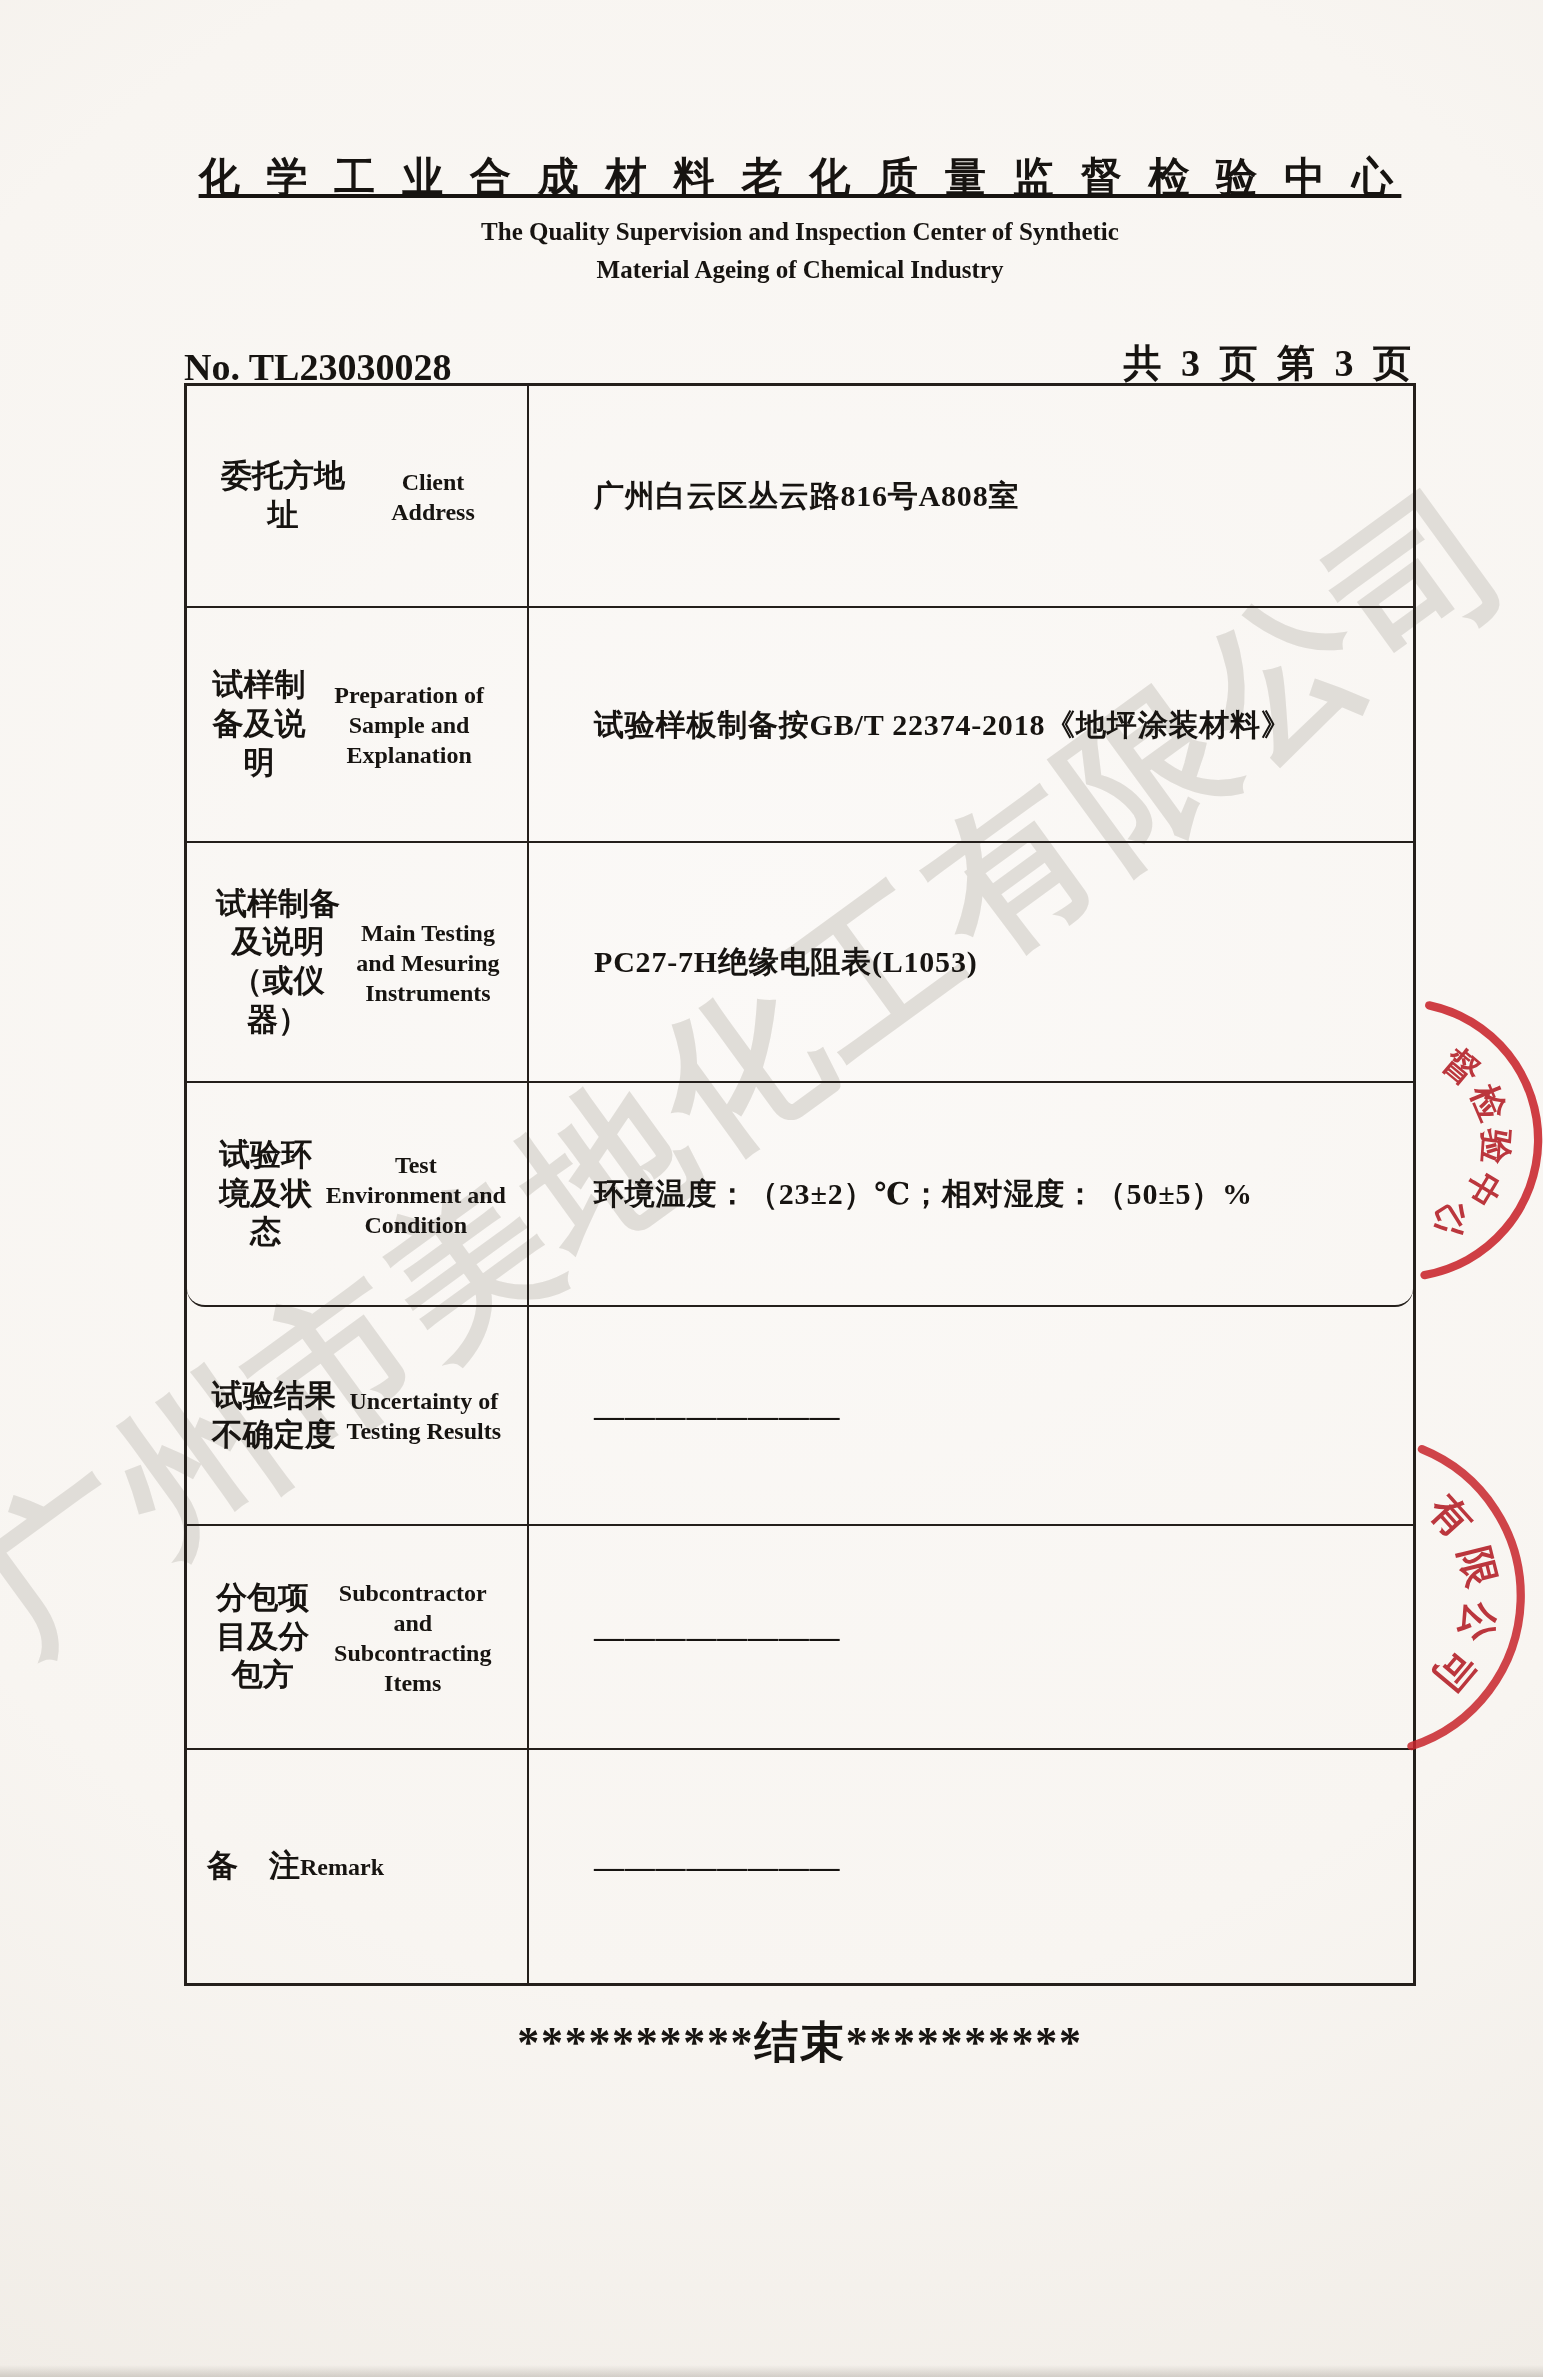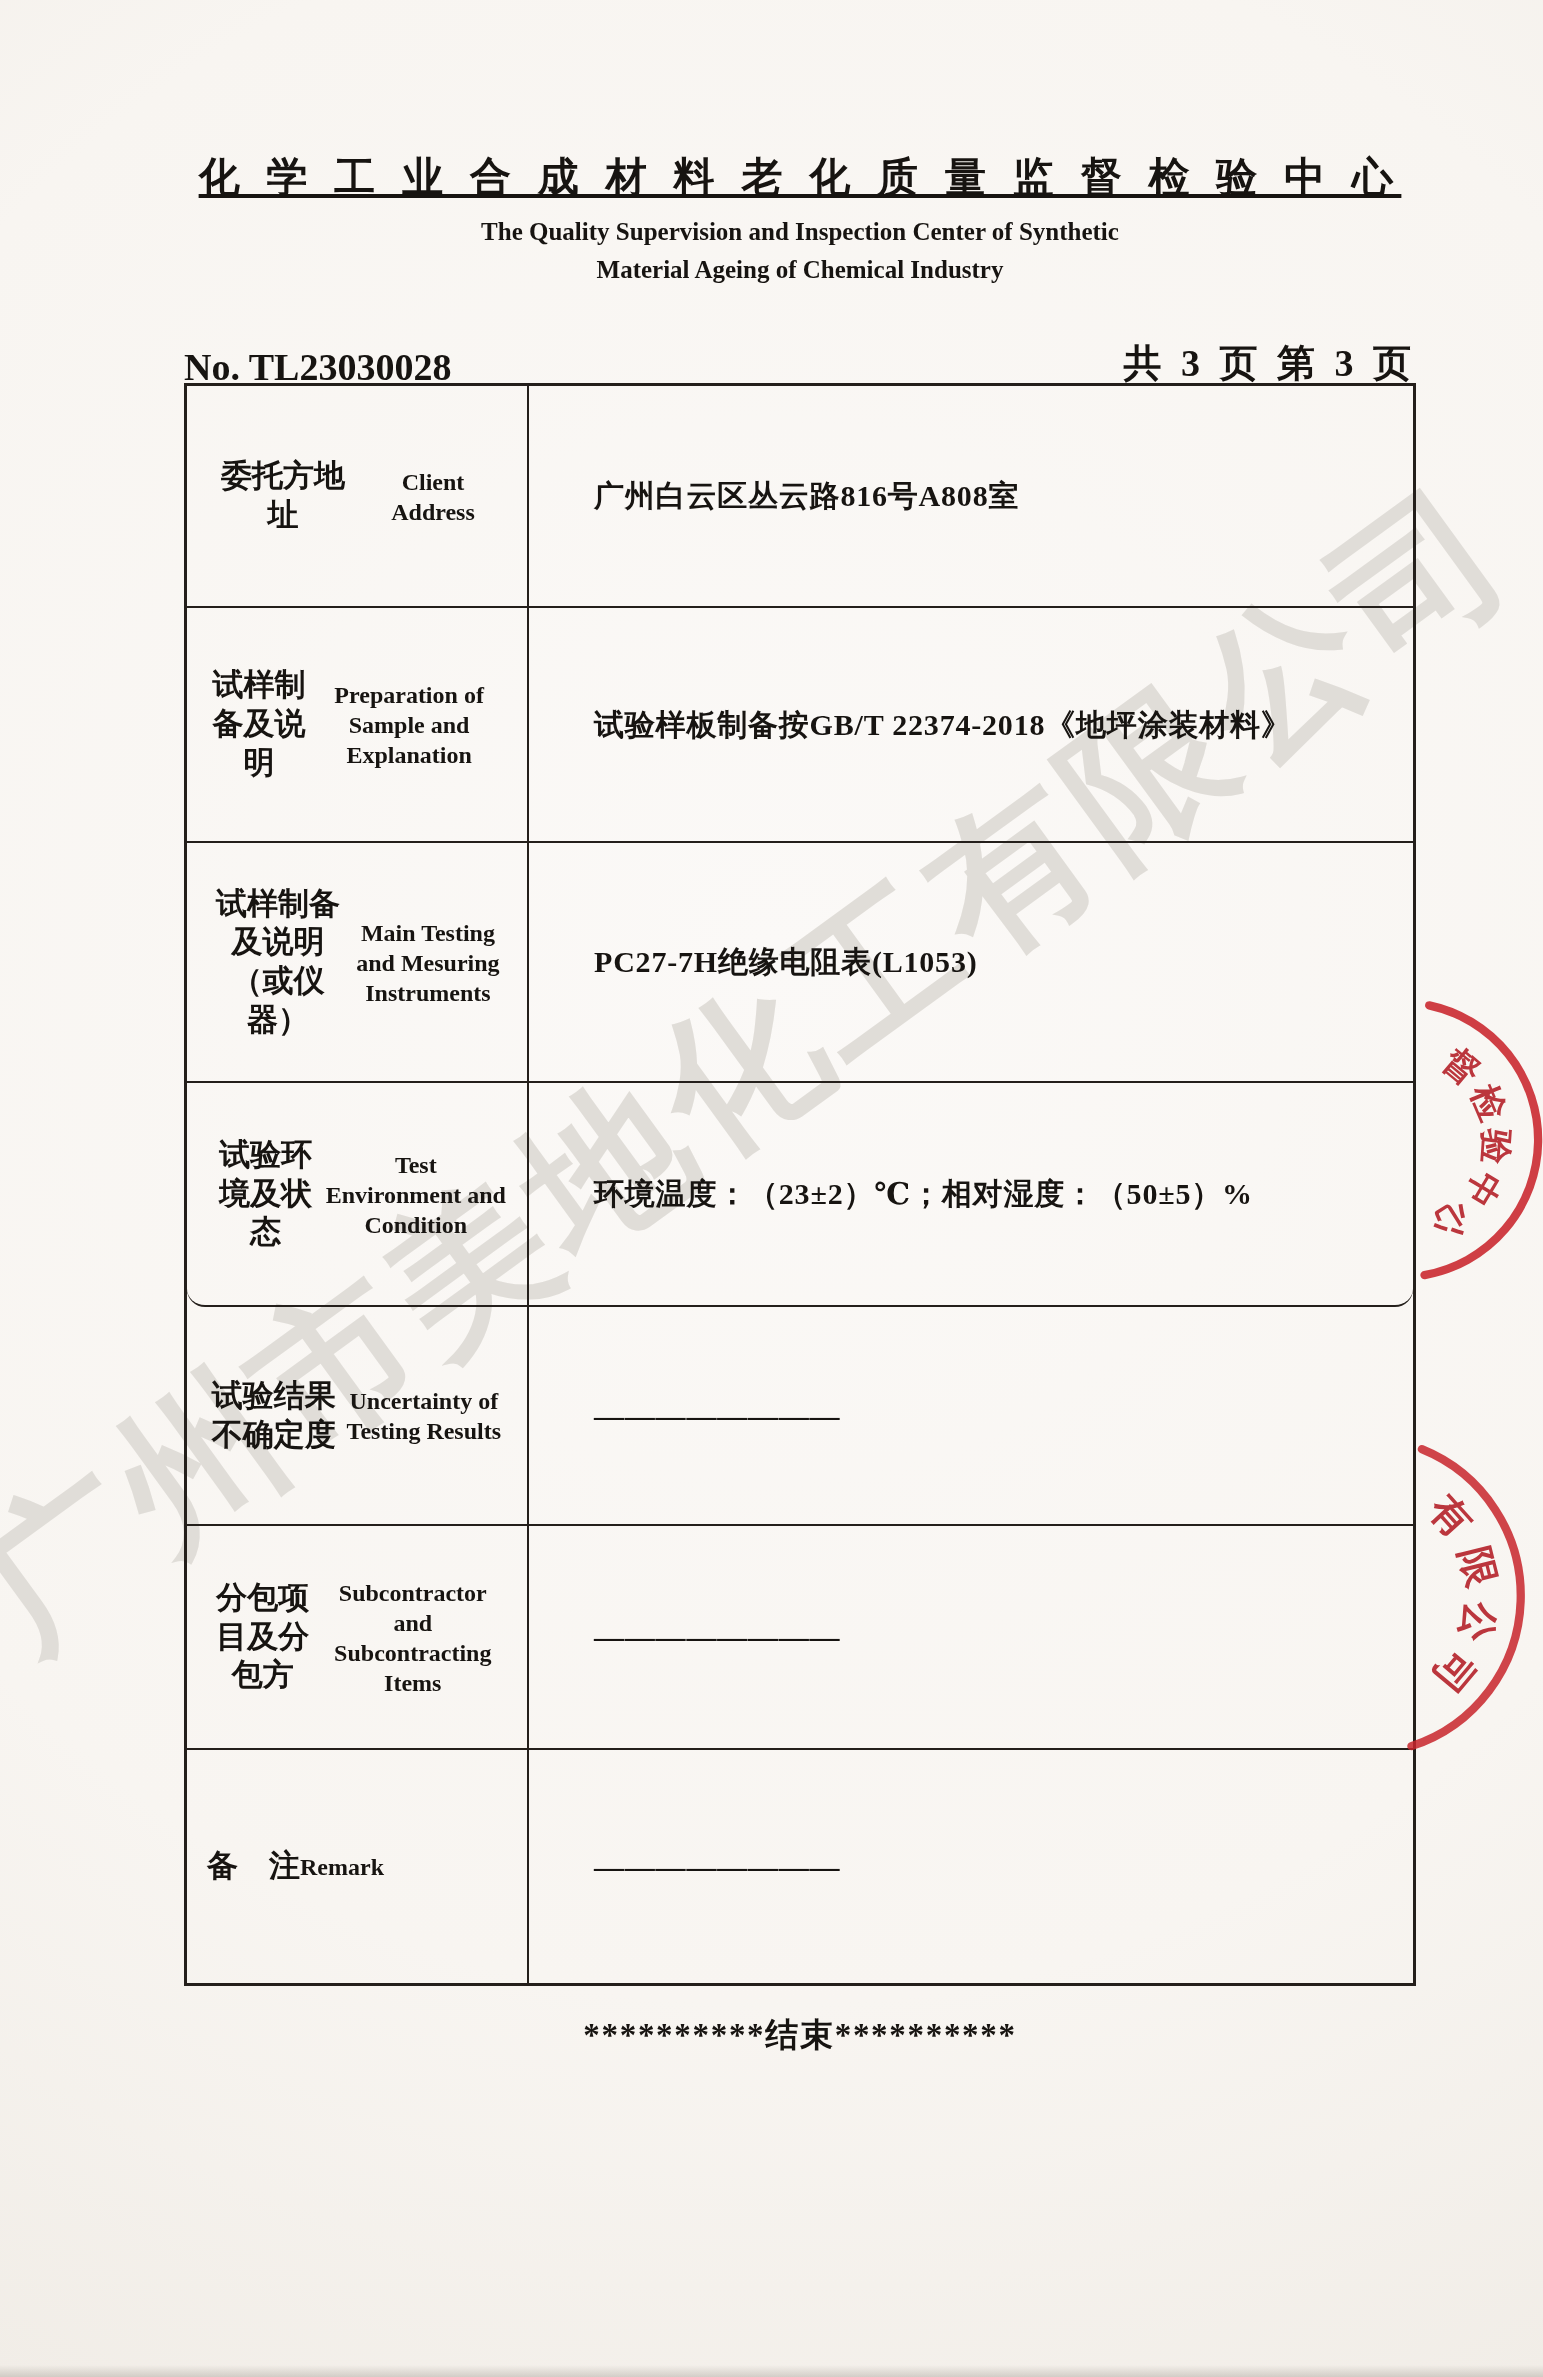--- a/index.html
+++ b/index.html
@@ -60,21 +60,21 @@
   .cell.label .zh{font-size:31px;font-weight:bold;line-height:1.25;}
   .cell.label .en{font-size:24px;font-weight:bold;line-height:1.25;margin-top:1.7px;}
   .cell.value{
     flex:1;display:flex;align-items:center;
     padding-left:65px;padding-right:25px;
     font-size:30px;font-weight:600;line-height:1.4;letter-spacing:0.8px;
   }
   
   .footer{
     position:absolute;left:184px;top:2013px;width:1232px;text-align:center;
-    font-size:33px;font-weight:bold;letter-spacing:1.7px;z-index:2;
+    font-size:44px;font-weight:bold;letter-spacing:1.7px;z-index:2;
   }
   
   .stamps{position:absolute;left:1159px;top:911px;width:384px;height:911px;z-index:3;}
   .stamps text{
     font-family:"Liberation Sans","DejaVu Sans",sans-serif;
     font-weight:bold;fill:#b5222a;opacity:.9;
   }
 </style>
 </head>
 <body>

